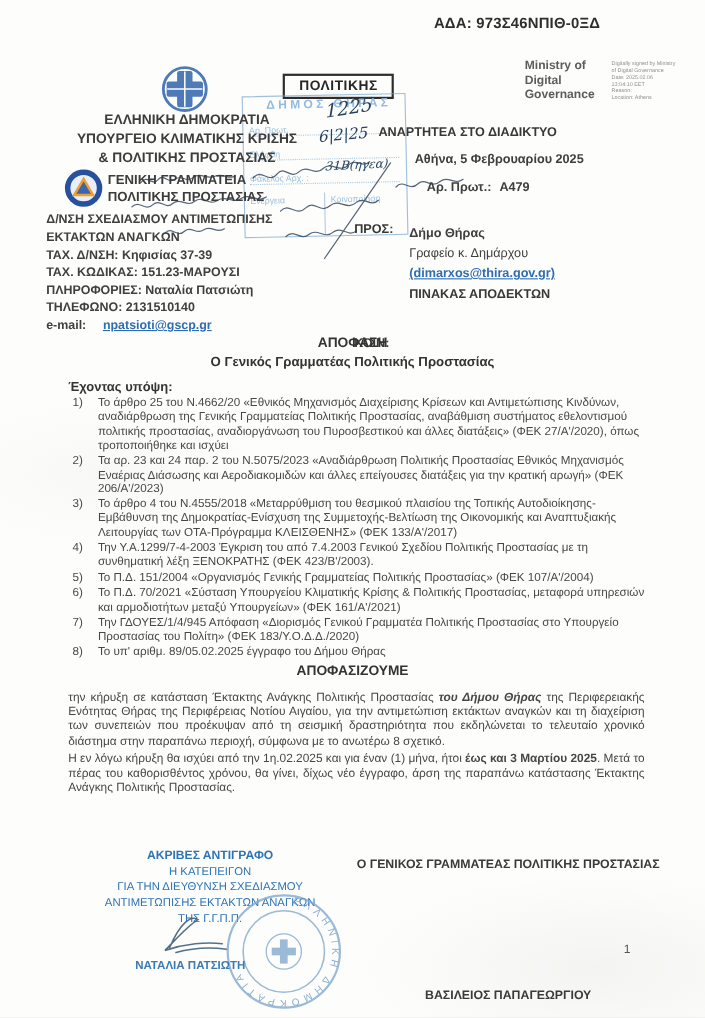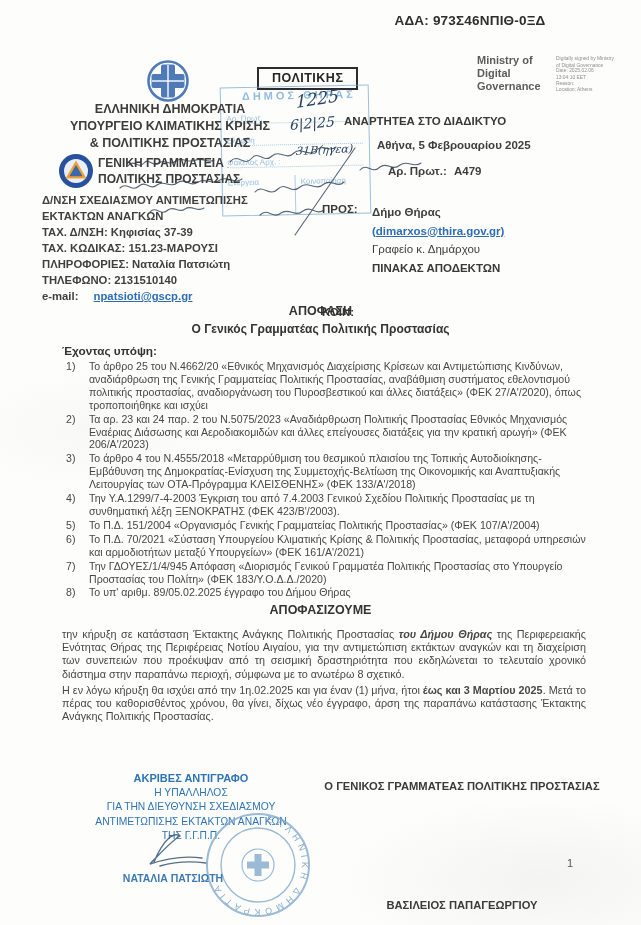--- a/index.html
+++ b/index.html
@@ -156,54 +156,54 @@
   <div class="abs anartitea">ΑΝΑΡΤΗΤΕΑ ΣΤΟ ΔΙΑΔΙΚΤΥΟ</div>
   <div class="abs dateline">Αθήνα, 5 Φεβρουαρίου 2025</div>
   <div class="abs protocol">
     <span>Αρ. Πρωτ.:</span>
     <span class="b" style="margin-left:4px;">Α479</span>
   </div>
 
   <div class="abs pros-label">ΠΡΟΣ:</div>
   <div class="abs pros-block">
     <div class="b">Δήμο Θήρας</div>
+    <div>Γραφείο κ. Δημάρχου</div>
     <div><a class="doc-link" href="#">(dimarxos@thira.gov.gr)</a></div>
-    <div>Γραφείο κ. Δημάρχου</div>
   </div>
 
   <div class="abs koin-label">ΚΟΙΝ:</div>
   <div class="abs koin-value">ΠΙΝΑΚΑΣ ΑΠΟΔΕΚΤΩΝ</div>
 
   <div class="abs apofasi-title">ΑΠΟΦΑΣΗ</div>
   <div class="abs apofasi-sub">Ο Γενικός Γραμματέας Πολιτικής Προστασίας</div>
   <div class="abs exontas">Έχοντας υπόψη:</div>
 
   <ol class="abs refs">
     <li>Το άρθρο 25 του Ν.4662/20 «Εθνικός Μηχανισμός Διαχείρισης Κρίσεων και Αντιμετώπισης Κινδύνων, αναδιάρθρωση της Γενικής Γραμματείας Πολιτικής Προστασίας, αναβάθμιση συστήματος εθελοντισμού πολιτικής προστασίας, αναδιοργάνωση του Πυροσβεστικού και άλλες διατάξεις» (ΦΕΚ 27/Α'/2020), όπως τροποποιήθηκε και ισχύει</li>
     <li>Τα αρ. 23 και 24 παρ. 2 του Ν.5075/2023 «Αναδιάρθρωση Πολιτικής Προστασίας Εθνικός Μηχανισμός Εναέριας Διάσωσης και Αεροδιακομιδών και άλλες επείγουσες διατάξεις για την  κρατική αρωγή» (ΦΕΚ 206/Α'/2023)</li>
-    <li>Το άρθρο 4 του Ν.4555/2018 «Μεταρρύθμιση του θεσμικού πλαισίου της Τοπικής Αυτοδιοίκησης-Εμβάθυνση της Δημοκρατίας-Ενίσχυση της Συμμετοχής-Βελτίωση της Οικονομικής και Αναπτυξιακής Λειτουργίας των ΟΤΑ-Πρόγραμμα ΚΛΕΙΣΘΕΝΗΣ» (ΦΕΚ 133/Α'/2018)</li>
+    <li>Το άρθρο 4 του Ν.4555/2018 «Μεταρρύθμιση του θεσμικού πλαισίου της Τοπικής Αυτοδιοίκησης-Εμβάθυνση της Δημοκρατίας-Ενίσχυση της Συμμετοχής-Βελτίωση της Οικονομικής και Αναπτυξιακής Λειτουργίας των ΟΤΑ-Πρόγραμμα ΚΛΕΙΣΘΕΝΗΣ» (ΦΕΚ 133/Α'/2017)</li>
     <li>Την Υ.Α.1299/7-4-2003 Έγκριση του από 7.4.2003 Γενικού Σχεδίου Πολιτικής Προστασίας με τη συνθηματική λέξη ΞΕΝΟΚΡΑΤΗΣ (ΦΕΚ 423/Β'/2003).</li>
     <li>Το Π.Δ. 151/2004 «Οργανισμός Γενικής Γραμματείας Πολιτικής Προστασίας» (ΦΕΚ 107/Α'/2004)</li>
     <li>Το Π.Δ. 70/2021 «Σύσταση Υπουργείου Κλιματικής Κρίσης &amp; Πολιτικής Προστασίας, μεταφορά υπηρεσιών και αρμοδιοτήτων μεταξύ Υπουργείων» (ΦΕΚ 161/Α'/2021)</li>
     <li>Την ΓΔΟΥΕΣ/1/4/945 Απόφαση «Διορισμός Γενικού Γραμματέα Πολιτικής Προστασίας στο Υπουργείο Προστασίας του Πολίτη» (ΦΕΚ 183/Υ.Ο.Δ.Δ./2020)</li>
     <li>Το υπ' αριθμ. 89/05.02.2025 έγγραφο του Δήμου Θήρας</li>
   </ol>
 
   <div class="abs apofasizoume">ΑΠΟΦΑΣΙΖΟΥΜΕ</div>
 
   <div class="abs body-par just p1">
     <span>την κήρυξη σε κατάσταση Έκτακτης Ανάγκης Πολιτικής Προστασίας </span><span class="bi">του Δήμου Θήρας</span><span> της Περιφερειακής Ενότητας Θήρας της Περιφέρειας Νοτίου Αιγαίου, για την αντιμετώπιση εκτάκτων αναγκών και τη διαχείριση των συνεπειών που προέκυψαν από τη σεισμική δραστηριότητα που εκδηλώνεται το τελευταίο χρονικό διάστημα στην παραπάνω περιοχή, σύμφωνα με το ανωτέρω 8 σχετικό.</span>
   </div>
   <div class="abs body-par just p2">
     <span>Η εν λόγω κήρυξη θα ισχύει από την 1η.02.2025 και για έναν (1) μήνα, ήτοι </span><span class="b">έως και 3 Μαρτίου 2025</span><span>. Μετά το πέρας του καθορισθέντος χρόνου, θα γίνει, δίχως νέο έγγραφο, άρση της παραπάνω κατάστασης Έκτακτης Ανάγκης Πολιτικής Προστασίας.</span>
   </div>
 
   <div class="abs sig-left">
     <div class="first">ΑΚΡΙΒΕΣ ΑΝΤΙΓΡΑΦΟ</div>
-    <div>Η ΥΠΑΛΛΗΛΟΣ</div>
+    <div>Η ΚΑΤΕΠΕΙΓΟΝ</div>
     <div>ΓΙΑ ΤΗΝ ΔΙΕΥΘΥΝΣΗ ΣΧΕΔΙΑΣΜΟΥ</div>
     <div>ΑΝΤΙΜΕΤΩΠΙΣΗΣ ΕΚΤΑΚΤΩΝ ΑΝΑΓΚΩΝ</div>
     <div>ΤΗΣ Γ.Γ.Π.Π.</div>
   </div>
 
   <svg class="abs signature-svg" width="90" height="42" viewBox="0 0 90 42">
     <g fill="none" stroke="#44617e" stroke-width="1.4" stroke-linecap="round" opacity="0.9">
       <path d="M14,34 C24,10 34,4 40,8 C30,14 18,28 10,36 C28,30 48,28 62,30"></path>
       <path d="M20,38 C34,34 52,33 66,35"></path>
     </g>

